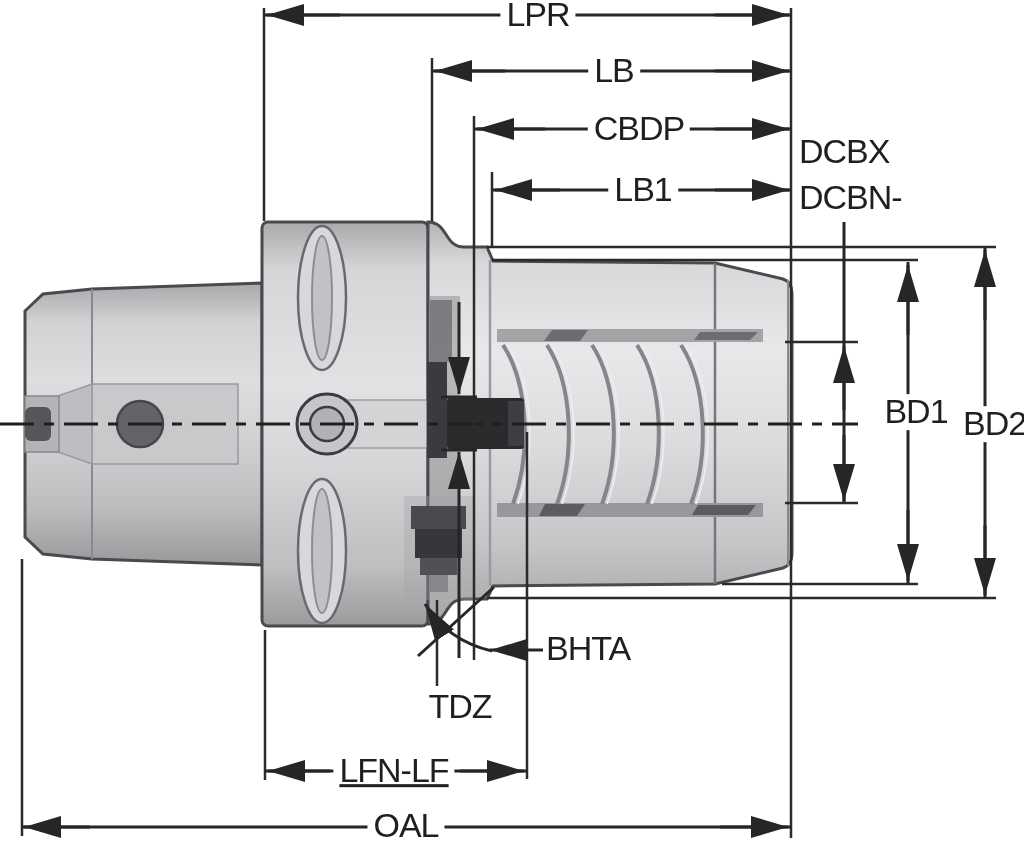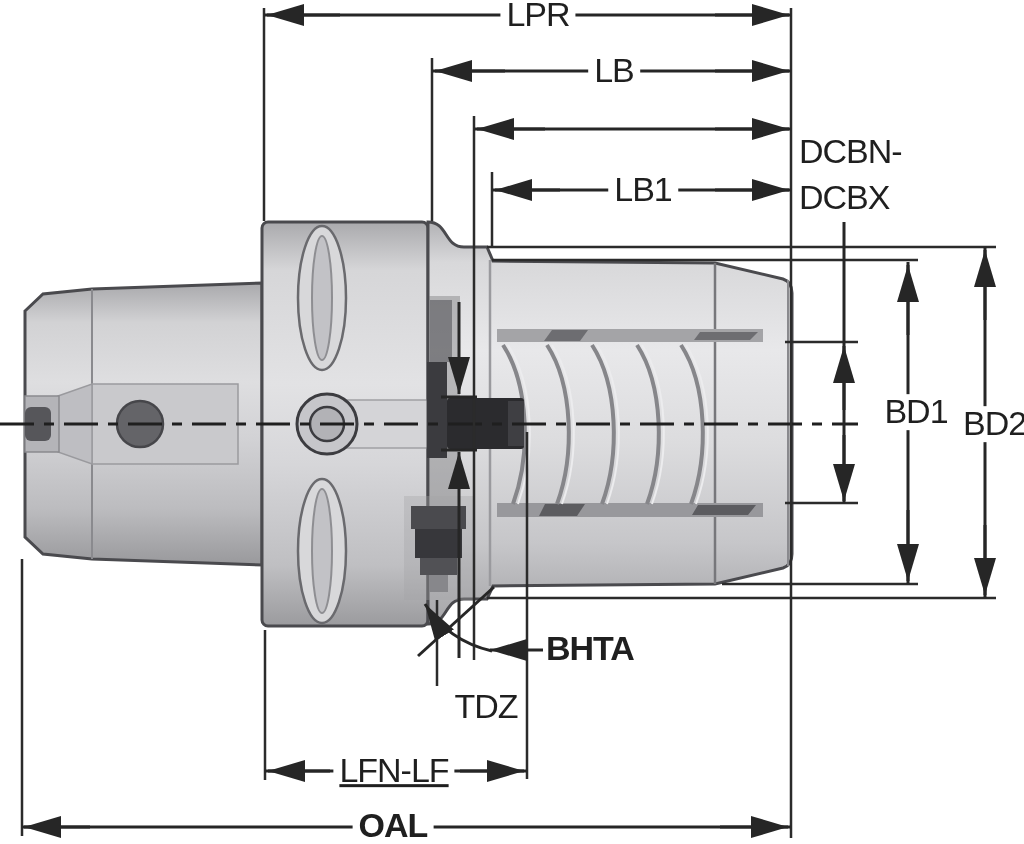--- a/index.html
+++ b/index.html
@@ -190,25 +190,26 @@
 
   <g stroke="#262626" stroke-width="3" fill="none">
     <line x1="494" y1="587" x2="418" y2="656"></line>
     <path d="M 425,604 Q 448,641 492,651" marker-start="url(#arrRev)"></path>
     <line x1="543" y1="650" x2="490" y2="650" marker-end="url(#arr)"></line>
   </g>
 </svg>
 
 <div class="dim-label" style="left:538px;top:15px;">LPR</div>
 <div class="dim-label" style="left:614px;top:71px;text-align:center;">LB</div>
+<div class="dim-label" style="left:639px;top:129px;">CBDP</div>
 <div class="dim-label" style="left:643px;top:190px;">LB1</div>
 <div class="dim-label left-anchor no-bg two-line" style="left:799px;top:175px;">
+  <div>DCBX</div>
   <div>DCBN-</div>
-  <div>DCBX</div>
 </div>
 <div class="dim-label" style="left:916px;top:412px;">BD1</div>
 <div class="dim-label left-anchor" style="left:957px;top:424px;">BD2</div>
-<div class="dim-label left-anchor no-bg" style="left:546px;top:649px;font-weight:bold;">BHTA</div>
-<div class="dim-label no-bg" style="left:486px;top:707px;">TDZ</div>
+<div class="dim-label left-anchor no-bg" style="left:546px;top:649px;">BHTA</div>
+<div class="dim-label no-bg" style="left:460px;top:707px;">TDZ</div>
 <div class="dim-label" style="left:394px;top:771px;text-decoration:underline;">LFN-LF</div>
-<div class="dim-label" style="left:393px;top:826px;font-weight:bold;">OAL</div>
+<div class="dim-label" style="left:406px;top:826px;">OAL</div>
 
 </div>
 
 </body></html>

